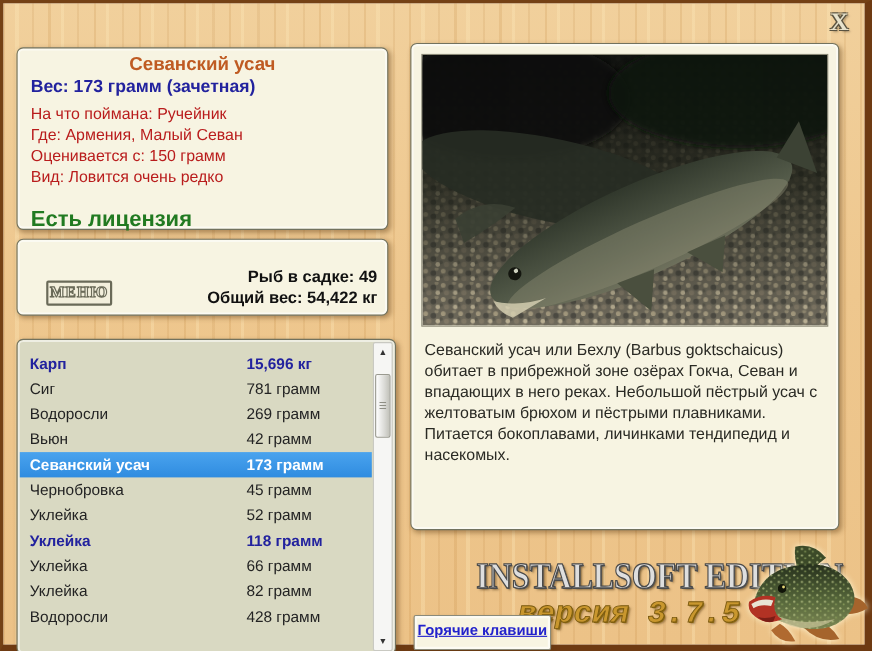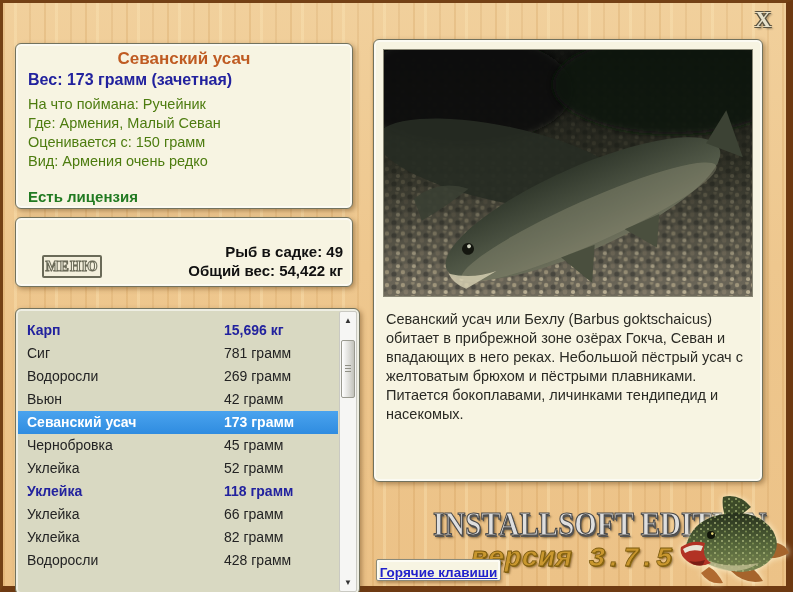--- a/index.html
+++ b/index.html
@@ -31,22 +31,22 @@
     position:absolute; top:4px; right:10px; width:26px; height:26px;
     font-family:"Liberation Serif", serif; font-weight:bold; font-size:23px;
     color:#e7e2cc; text-align:center; line-height:26px; cursor:pointer;
     text-shadow:-1px -1px 0 #5a5340, 1px -1px 0 #5a5340, -1px 1px 0 #5a5340, 1px 1px 0 #5a5340, 2px 2px 2px rgba(0,0,0,0.35);
   }
 
   
   .catch-panel { left:12px; top:40px; width:338px; height:166px; padding:5px 12px; }
   .catch-title { text-align:center; font-size:17px; font-weight:bold; color:#bf5b22; margin-bottom:2px; }
   .catch-weight { font-size:16px; font-weight:bold; color:#22229e; margin-bottom:6px; }
-  .catch-line { font-size:14.5px; color:#4d7c0f; line-height:19px; }
-  .catch-license { font-size:15px; font-weight:bold; color:#217a21; margin-top:17px; }
+  .catch-line { font-size:14.5px; color:#b91c1c; line-height:19px; }
+  .catch-license { font-size:20px; font-weight:bold; color:#217a21; margin-top:17px; }
 
   
   .stats-panel { left:12px; top:214px; width:338px; height:70px; }
   .menu-btn {
     position:absolute; left:8px; bottom:8px; width:60px; height:23px;
     border:2px solid #6a6a58; border-radius:2px; background:#f3efdc;
     font-family:"Liberation Serif", serif; font-weight:bold; font-size:14px;
     letter-spacing:1px; text-align:center; line-height:19px; color:#f7f4e2;
     -webkit-text-stroke:1px #6a6a58; cursor:pointer;
     text-shadow:0 0 1px #6a6a58;
@@ -95,41 +95,41 @@
     position:absolute; left:468px; top:540px; width:220px; text-align:left;
     font-family:Liberation Mono, monospace; font-style:italic; font-weight:bold; font-size:28px;
     color:#c9972e; -webkit-text-stroke:0.8px #7a5a10;
     text-shadow:1px 1px 0 #8a6812, 2px 2px 2px rgba(80,50,10,0.5);
     white-space:nowrap;
   }
   .pike-logo { position:absolute; left:668px; top:488px; width:122px; height:96px; filter:drop-shadow(0 0 3px rgba(255,248,215,0.95)); }
 
   
   .hotkeys-btn {
-    position:absolute; left:373px; top:556px; width:125px; height:22px;
+    position:absolute; left:373px; top:556px; width:125px; height:32px;
     background:#f7f4e2; border:1px solid #8a8a7a; border-radius:2px;
     box-shadow:1px 2px 3px rgba(95,60,20,0.4), inset 0 0 0 2px rgba(255,255,255,0.6);
     font-size:13.5px; font-weight:bold; color:#2222cc; text-decoration:underline;
     text-align:center; line-height:25px; cursor:pointer;
   }
 </style>
 </head>
 <body>
 
 <div class="window">
 
   <div class="close-x">X</div>
 
   <div class="panel catch-panel">
     <div class="catch-title">Севанский усач</div>
     <div class="catch-weight">Вес: 173 грамм (зачетная)</div>
     <div class="catch-line">На что поймана: Ручейник</div>
     <div class="catch-line">Где: Армения, Малый Севан</div>
     <div class="catch-line">Оценивается с: 150 грамм</div>
-    <div class="catch-line">Вид: Армения очень редко</div>
+    <div class="catch-line">Вид: Ловится очень редко</div>
     <div class="catch-license">Есть лицензия</div>
   </div>
 
   <div class="panel stats-panel">
     <div class="menu-btn">МЕНЮ</div>
     <div class="stats-text">
       <div>Рыб в садке: 49</div>
       <div>Общий вес: 54,422 кг</div>
     </div>
   </div>

